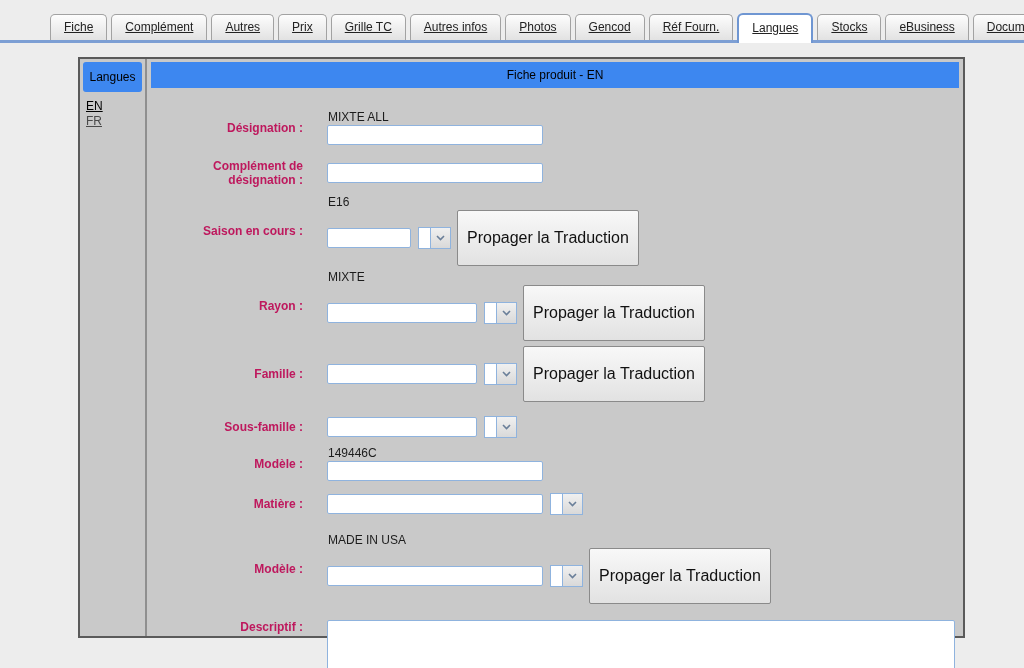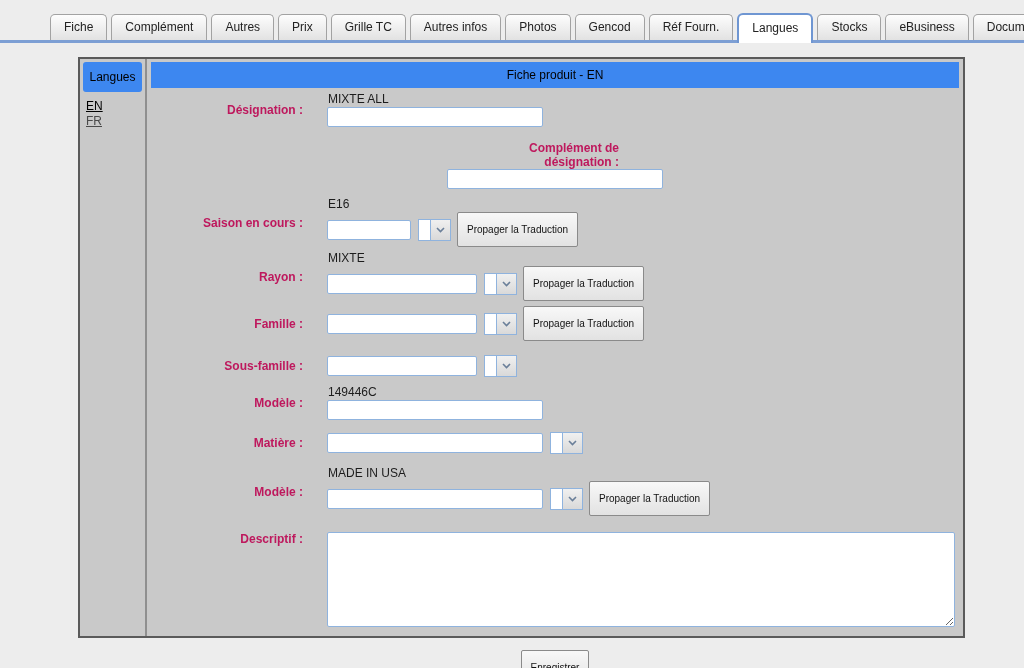--- a/index.html
+++ b/index.html
@@ -17,21 +17,21 @@
     border-bottom:3px solid #7d9fd4;
     display:flex; align-items:flex-end; gap:4px;
   }
   .tab {
     background:linear-gradient(#fdfdfd,#e2e2e2);
     border:1px solid #a2a2a2; border-bottom:none;
     border-radius:5px 5px 0 0;
     padding:5px 13px 6px 13px;
     white-space:nowrap; cursor:pointer;
   }
-  .tab .lbl { color:#222;margin-top:6px; }
+  .tab .lbl { text-decoration:underline; color:#222;margin-top:6px; }
   .tab.active {
     background:#fff;
     border:2px solid #6f96d2; border-bottom:none;
     border-radius:6px 6px 0 0;
     margin-bottom:-3px; padding:6px 13px 8px 13px;
     position:relative; z-index:2;
   }
 
   
   .panel {
@@ -56,33 +56,33 @@
     display:inline-block; margin:0 0 1px 3px;
     font-weight:normal; text-decoration:underline;
     color:#000; cursor:pointer;
   }
   .lang-link.inactive { color:#4a4a4a; }
 
   
   .main { flex:1; padding:3px 4px; display:flex; flex-direction:column; }
   .form-header {
     background:#3d87f0; color:#000; text-align:center;
-    padding:6px 0; margin-bottom:5px; flex:none;
+    padding:6px 0; margin-bottom:23px; flex:none;
   }
 
   .rows { }
   .row { display:flex; align-items:center; }
   .rows .row:nth-child(1){ margin-bottom:14px; }
-  .rows .row:nth-child(2){ margin-bottom:9px;flex-direction:column; }
+  .rows .row:nth-child(2){ margin-bottom:9px; }
   .rows .row:nth-child(3){ margin-bottom:5px; }
   .rows .row:nth-child(4){ margin-bottom:5px; }
   .rows .row:nth-child(5){ margin-bottom:14px; }
   .rows .row:nth-child(6){ margin-bottom:9px; }
   .rows .row:nth-child(7){ margin-bottom:12px;justify-content:center; }
-  .rows .row:nth-child(8){ margin-bottom:13px; }
+  .rows .row:nth-child(8){ margin-bottom:19px; }
   .rows .row:nth-child(9){ margin-bottom:16px; }
 
   .label-col {
     width:176px; flex:none;
     text-align:right; padding-right:24px;
     color:#be185d;
     font-weight:bold;
   }
   .field-col { flex:1; }
   .hint { margin:0 0 2px 1px; line-height:12px; }
@@ -106,21 +106,21 @@
     width:21px; height:22px;
     background:linear-gradient(#f0f0f0,#d9d9d9);
     border:1px solid #8fb3de;
     display:flex; align-items:center; justify-content:center;
     cursor:pointer;
   }
 
   .btn {
     background:linear-gradient(#f8f8f8,#e2e2e2);
     border:1px solid #8a8a8a; border-radius:2px;
-    padding:11px 9px; font-size:10px; color:#111;
+    padding:18px 9px; font-size:16px; color:#111;
     font-family:"Liberation Sans",sans-serif;
     cursor:pointer; white-space:nowrap;
   }
   .row .btn { margin-left:6px; }
 
   .desc-row { display:flex; align-items:flex-start; margin-bottom:20px; }
   textarea.desc {
     width:628px; height:95px;
     border:1px solid #8fb3de; border-radius:2px;
     resize:both; background:#fff; outline:none;

